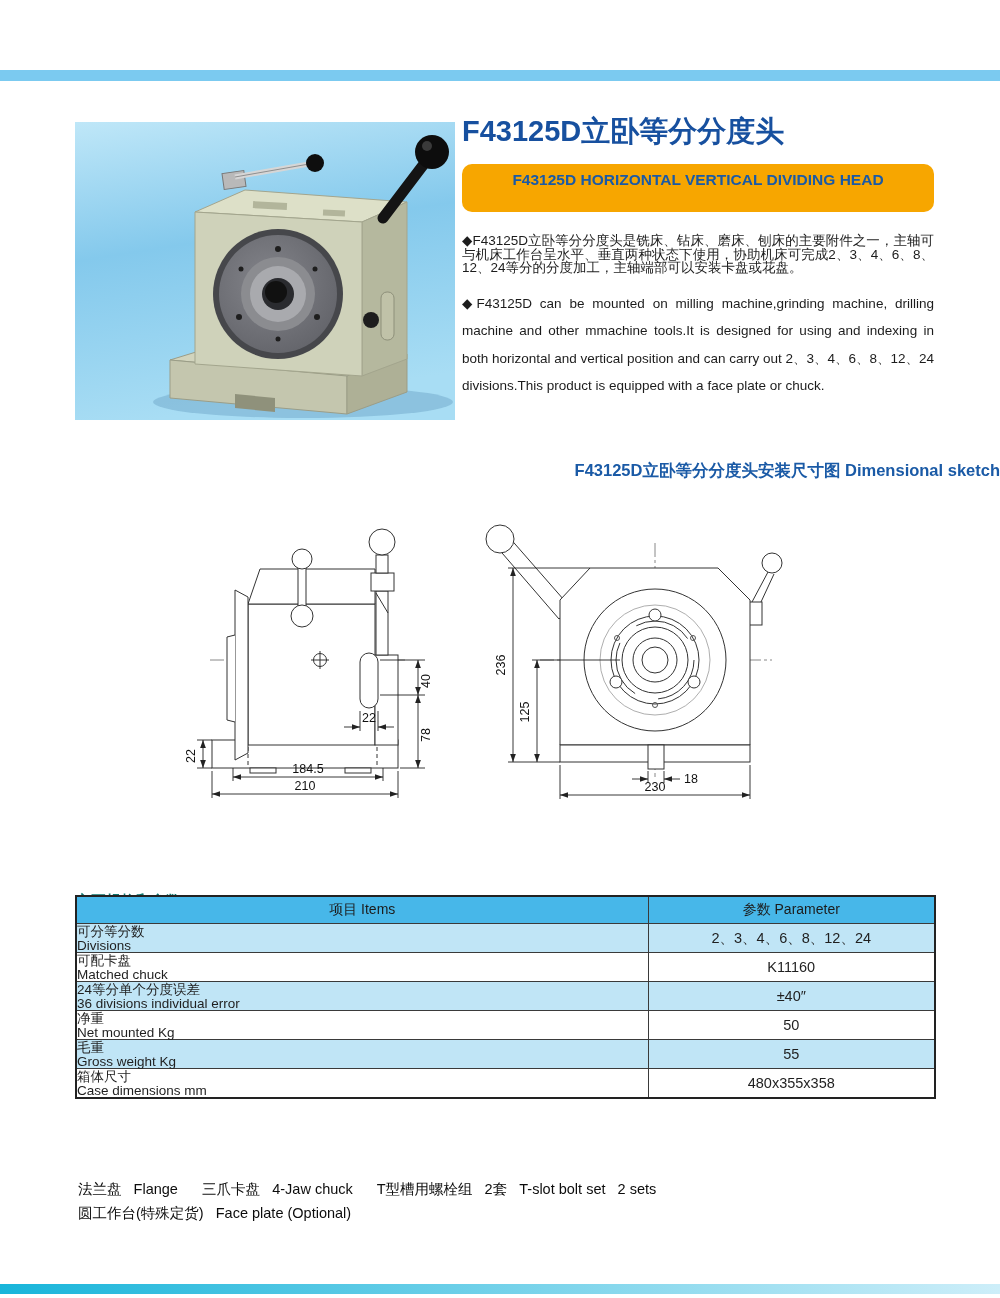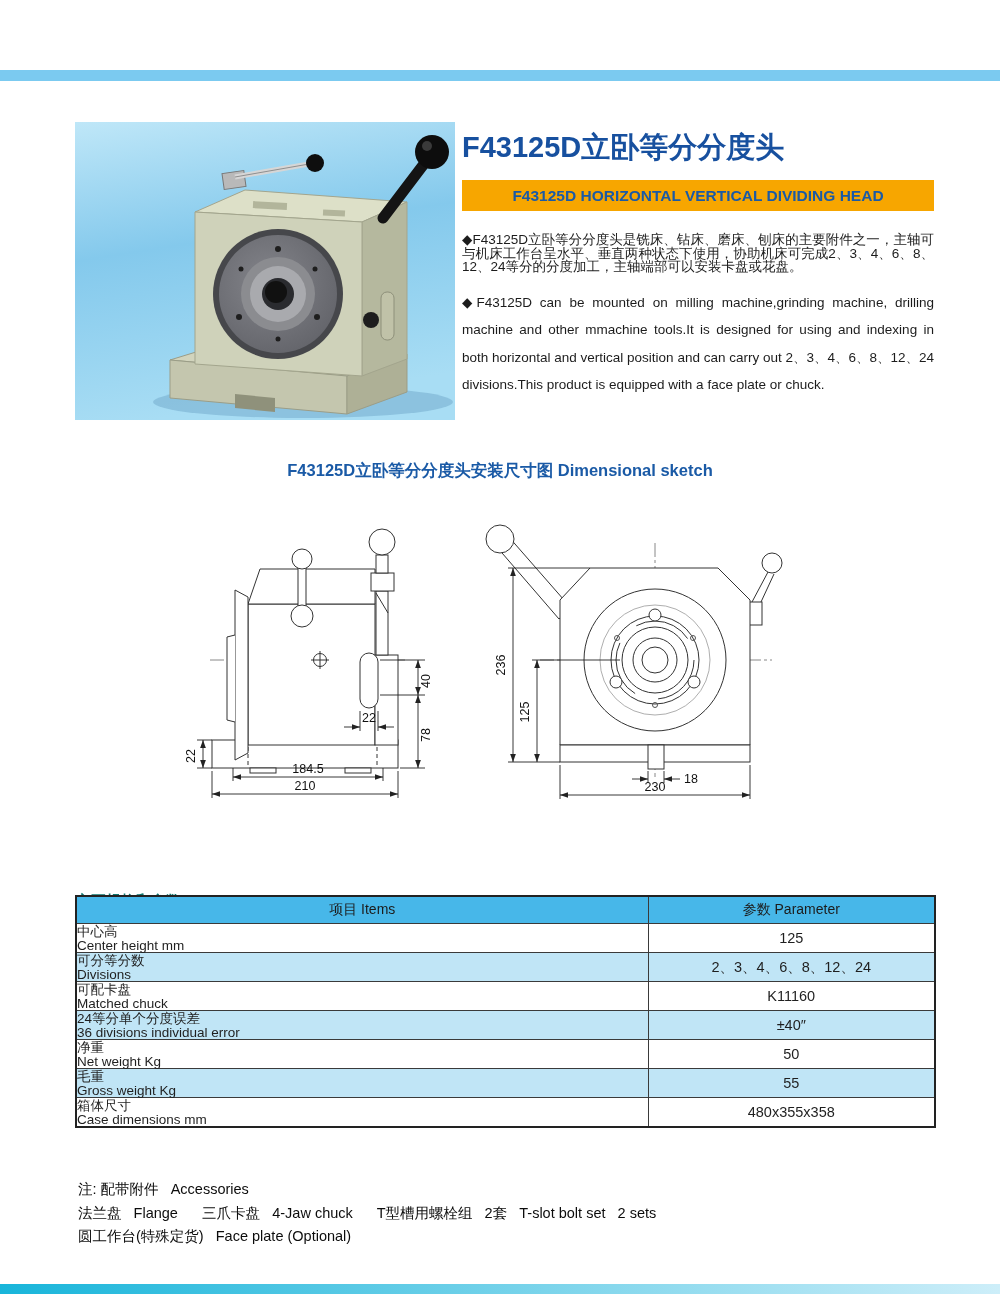--- a/index.html
+++ b/index.html
@@ -2,27 +2,27 @@
 <html style="--top_bar: #7bcaf0; --bottom_bar_start: #18b5da; --bottom_bar_end: #cdeef9; --title_blue: #17509f; --banner_bg: #f7a600; --banner_text: #1a5aa6; --heading_blue: #1a5aa6; --table_header_bg: #47b7e9; --row_alt_bg: #c0e5f6;"><head>
 <meta charset="utf-8">
 <style>
   html,body{margin:0;padding:0;background:#fff;}
   .page{position:relative;width:1000px;height:1298px;background:#fff;overflow:hidden;
         font-family:"Liberation Sans","DejaVu Sans",sans-serif;color:#1f1f1f;}
   .top-bar{position:absolute;left:0;top:70px;width:100%;height:11px;background:var(--top_bar);}
   .bottom-bar{position:absolute;left:0;top:1284px;width:100%;height:10px;
         background:linear-gradient(to right,var(--bottom_bar_start),var(--bottom_bar_end));}
   .photo{position:absolute;left:75px;top:122px;width:380px;height:298px;}
-  .right-col{position:absolute;left:462px;top:112px;width:472px;margin-top:16px;}
+  .right-col{position:absolute;left:462px;top:112px;width:472px;}
   .title{margin:0;font-size:29px;font-weight:bold;color:var(--title_blue);}
-  .banner{margin-top:12px;height:31px;line-height:31px;background:var(--banner_bg);
-        color:var(--banner_text);font-size:15.5px;font-weight:bold;text-align:center;}
+  .banner{margin-top:12px;height:48px;line-height:31px;background:var(--banner_bg);
+        color:var(--banner_text);font-size:15.5px;font-weight:bold;text-align:center;border-radius:10px;}
   .para{margin:21px 0 0 0;font-size:15.5px;line-height:27px;text-align:justify;color:#1c1c1c;}
   .para.en{margin-top:15px;line-height:27.5px;}
-  .sketch-heading{position:absolute;top:460px;left:0;width:100%;text-align:center;
+  .sketch-heading{position:absolute;top:460px;left:0;width:100%;text-align:right;
         font-size:16.5px;font-weight:bold;color:var(--heading_blue);}
   .drawings{position:absolute;left:100px;top:515px;}
   .specs-heading{position:absolute;left:76px;top:892px;font-size:15px;font-weight:bold;color:#0f766e;}
   .spec-table{position:absolute;left:75px;top:895px;width:861px;border-collapse:collapse;
         table-layout:fixed;border:2px solid #222;}
   .spec-table th,.spec-table td{border:1px solid #3a3a3a;padding:0;vertical-align:middle;}
   .spec-table th{background:var(--table_header_bg);font-size:14px;font-weight:normal;color:#1c1c1c;height:26px;}
   .spec-table td{height:27px;}
   .spec-table tr.alt{background:var(--row_alt_bg);}
   .col-items{width:572px;}
@@ -220,27 +220,20 @@
         <col class="col-items">
         <col>
       </colgroup>
     <thead>
       <tr>
         <th>项目   Items</th>
         <th>参数   Parameter</th>
       </tr>
     </thead>
     <tbody>
-      <tr>
-        <td class="row-item">
-            <div class="cn">中心高</div>
-            <div class="en">Center height mm</div>
-          </td>
-        <td class="val">125</td>
-      </tr>
       <tr class="alt">
         <td class="row-item">
             <div class="cn">可分等分数</div>
             <div class="en">Divisions</div>
           </td>
         <td class="val">2、3、4、6、8、12、24</td>
       </tr>
       <tr>
         <td class="row-item">
             <div class="cn">可配卡盘</div>
@@ -251,21 +244,21 @@
       <tr class="alt">
         <td class="row-item">
             <div class="cn">24等分单个分度误差</div>
             <div class="en">36 divisions individual error</div>
           </td>
         <td class="val">±40″</td>
       </tr>
       <tr>
         <td class="row-item">
             <div class="cn">净重</div>
-            <div class="en">Net weight Kg</div>
+            <div class="en">Net mounted Kg</div>
           </td>
         <td class="val">50</td>
       </tr>
       <tr class="alt">
         <td class="row-item">
             <div class="cn">毛重</div>
             <div class="en">Gross weight Kg</div>
           </td>
         <td class="val">55</td>
       </tr>
@@ -273,19 +266,18 @@
         <td class="row-item">
             <div class="cn">箱体尺寸</div>
             <div class="en">Case dimensions mm</div>
           </td>
         <td class="val">480x355x358</td>
       </tr>
     </tbody>
   </table>
 
   <div class="notes">
-    <div>注: 配带附件   Accessories</div>
     <div>法兰盘   Flange      三爪卡盘   4-Jaw chuck      T型槽用螺栓组   2套   T-slot bolt set   2 sets</div>
     <div>圆工作台(特殊定货)   Face plate (Optional)</div>
   </div>
 
   <div class="bottom-bar"></div>
 </div>
 
 </body></html>

